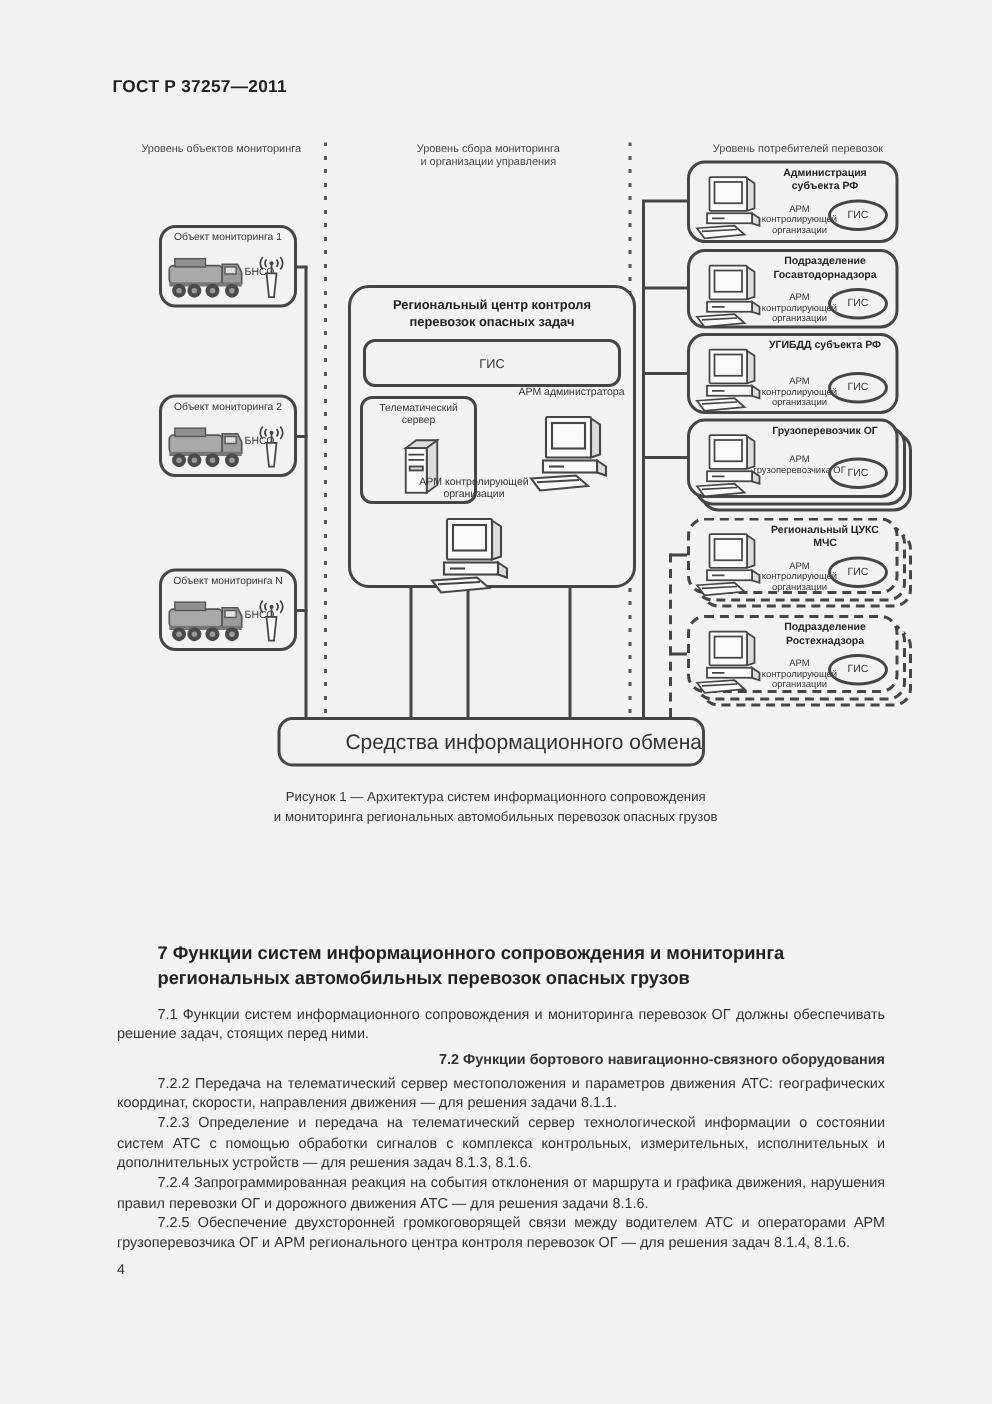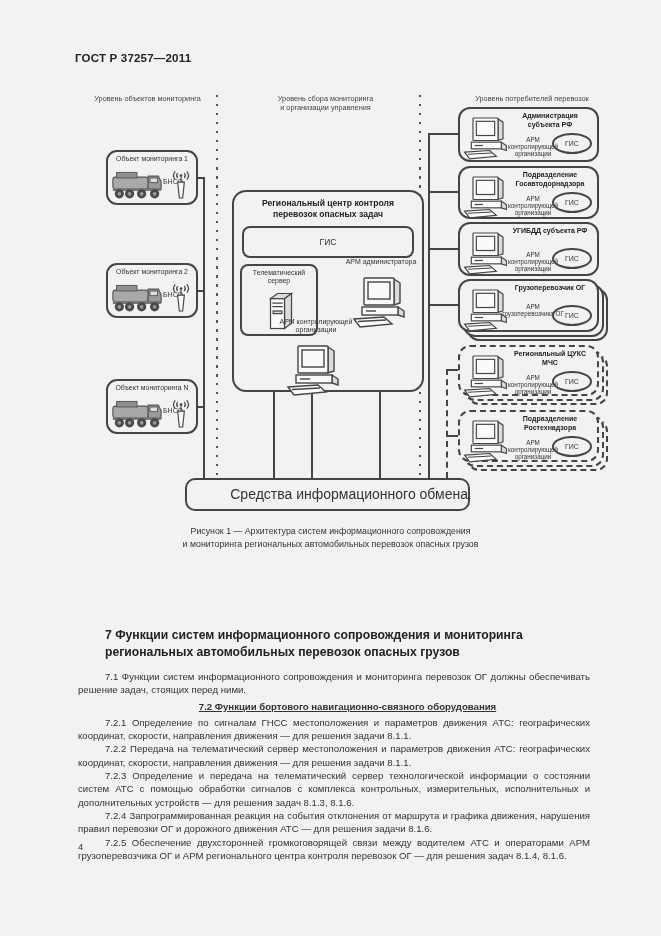--- a/index.html
+++ b/index.html
@@ -59,21 +59,21 @@
   .cons .gis { position:absolute; right:5px; top:24px; width:40px; height:21px; border:2px solid #454545; border-radius:50%; text-align:center; line-height:17px; font-size:7px; }
   .cons.oneline .arm { top:22px; }
   .layer { position:absolute; width:141px; border-radius:12px; background:#f2f2f2; border:2px solid #454545; }
   .layer.dash, .cons.dash { border-style:dashed; }
 
   
   .fig-caption { left:0; top:525px; width:661px; text-align:center; font-size:8.8px; line-height:13px; color:#333; }
   .content { left:78px; top:579px; width:512px;margin-top:48px; }
   .content h2 { font-size:12.2px; line-height:16.5px; font-weight:bold; color:#222; margin:0 0 10px 27px; }
   .content p { font-size:9.6px; line-height:13.3px; text-align:justify; text-indent:27px; margin:0; }
-  .content p.p-bold { font-weight:bold; margin:3px 0; text-align:center;text-decoration:underline; }
+  .content p.p-bold { font-weight:bold; margin:3px 0; text-align:right; }
   .page-num { left:78px; top:841px; font-size:9.5px; }
 
   svg .ln { stroke:#454545; stroke-width:1.4; fill:none; }
   svg .fw { fill:#fafafa; stroke:#454545; stroke-width:1.4; }
   svg .fg { fill:#dcdcdc; stroke:#454545; stroke-width:1.4; }
 </style>
 </head>
 <body>
 
 <svg width="0" height="0" style="position:absolute" aria-hidden="true">
@@ -276,20 +276,19 @@
   <div>и мониторинга региональных автомобильных перевозок опасных грузов</div>
 </div>
 
 <div class="abs content">
   <h2>
     <div>7  Функции систем информационного сопровождения и мониторинга</div>
     <div>региональных автомобильных перевозок опасных грузов</div>
   </h2>
   <p>7.1  Функции систем информационного сопровождения и мониторинга перевозок ОГ должны обеспечивать решение задач, стоящих перед ними.</p>
   <p class="p-bold">7.2  Функции бортового навигационно-связного оборудования</p>
-  <p>7.2.1  Определение по сигналам ГНСС местоположения и параметров движения АТС: географических координат, скорости, направления движения — для решения задачи 8.1.1.</p>
   <p>7.2.2  Передача на телематический сервер местоположения и параметров движения АТС: географических координат, скорости, направления движения — для решения задачи 8.1.1.</p>
   <p>7.2.3  Определение и передача на телематический сервер технологической информации о состоянии систем АТС с помощью обработки сигналов с комплекса контрольных, измерительных, исполнительных и дополнительных устройств — для решения задач 8.1.3, 8.1.6.</p>
   <p>7.2.4  Запрограммированная реакция на события отклонения от маршрута и графика движения, нарушения правил перевозки ОГ и дорожного движения АТС — для решения задачи 8.1.6.</p>
   <p>7.2.5  Обеспечение двухсторонней громкоговорящей связи между водителем АТС и операторами АРМ грузоперевозчика ОГ и АРМ регионального центра контроля перевозок ОГ — для решения задач 8.1.4, 8.1.6.</p>
 </div>
 
 <div class="abs page-num">4</div>
 
 </body></html>

